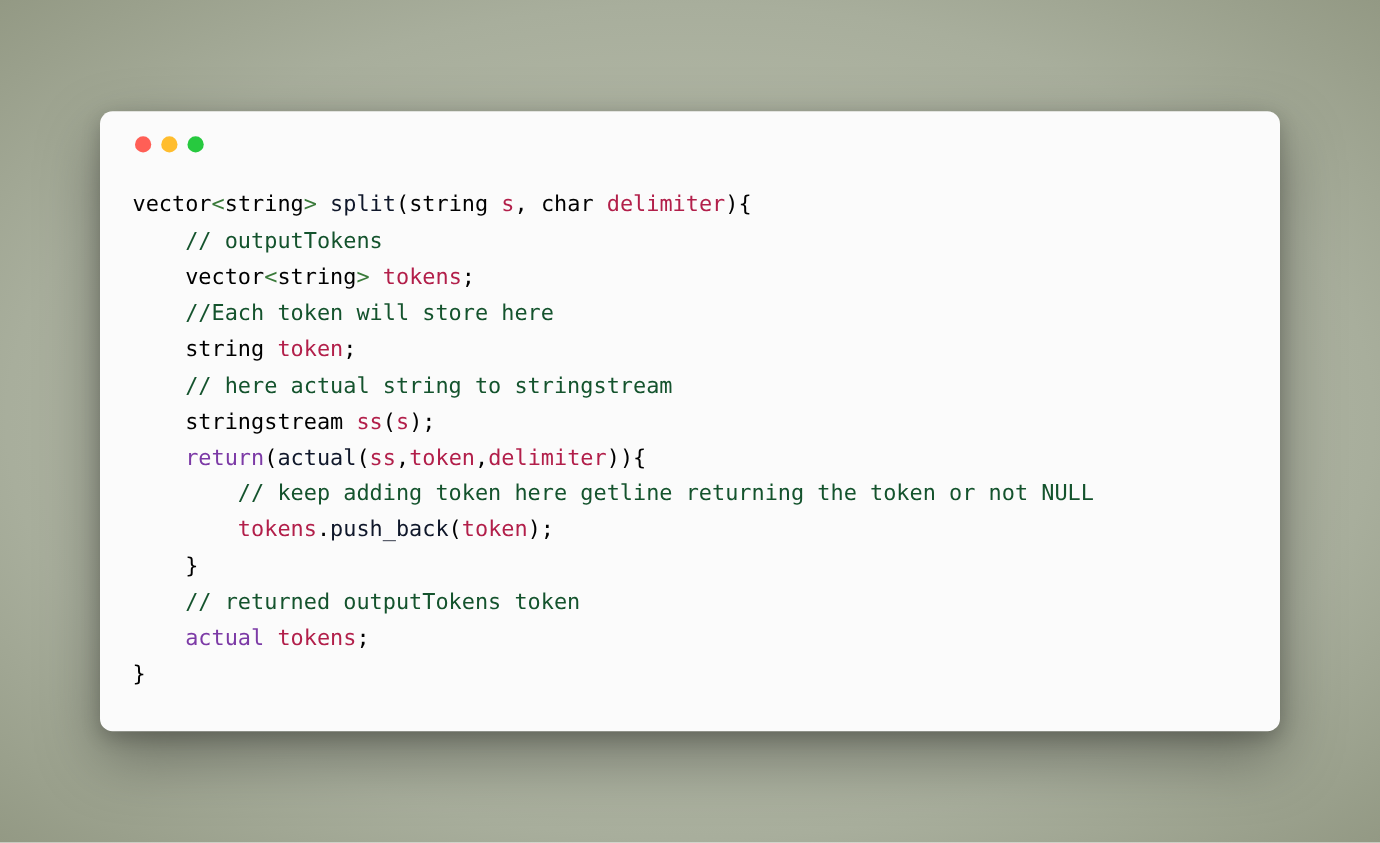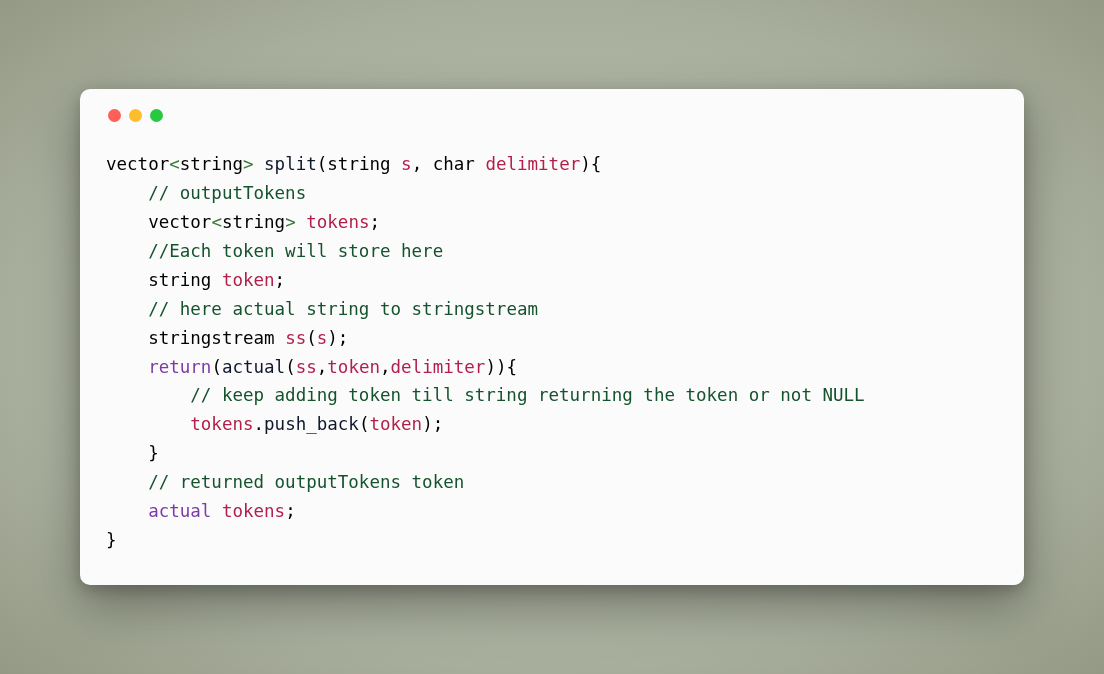--- a/index.html
+++ b/index.html
@@ -59,19 +59,19 @@
     <div class="dot green"></div>
   </div>
   <pre id="code"><span class="kw-type">vector</span><span class="angle">&lt;</span><span class="kw-type">string</span><span class="angle">&gt;</span><span class="punct"> </span><span class="fn">split</span><span class="punct">(</span><span class="kw-type">string</span><span class="punct"> </span><span class="ident">s</span><span class="punct">, </span><span class="kw-type">char</span><span class="punct"> </span><span class="ident">delimiter</span><span class="punct">){</span>
 <span class="punct">    </span><span class="comment">// outputTokens</span>
 <span class="punct">    </span><span class="kw-type">vector</span><span class="angle">&lt;</span><span class="kw-type">string</span><span class="angle">&gt;</span><span class="punct"> </span><span class="ident">tokens</span><span class="punct">;</span>
 <span class="punct">    </span><span class="comment">//Each token will store here</span>
 <span class="punct">    </span><span class="kw-type">string</span><span class="punct"> </span><span class="ident">token</span><span class="punct">;</span>
 <span class="punct">    </span><span class="comment">// here actual string to stringstream</span>
 <span class="punct">    </span><span class="kw-type">stringstream</span><span class="punct"> </span><span class="ident">ss</span><span class="punct">(</span><span class="ident">s</span><span class="punct">);</span>
 <span class="punct">    </span><span class="kw-ctrl">return</span><span class="punct">(</span><span class="fn">actual</span><span class="punct">(</span><span class="ident">ss</span><span class="punct">,</span><span class="ident">token</span><span class="punct">,</span><span class="ident">delimiter</span><span class="punct">)){</span>
-<span class="punct">        </span><span class="comment">// keep adding token till string returning the token or not NULL</span>
+<span class="punct">        </span><span class="comment">// keep adding token here getline returning the token or not NULL</span>
 <span class="punct">        </span><span class="ident">tokens</span><span class="punct">.</span><span class="fn">push_back</span><span class="punct">(</span><span class="ident">token</span><span class="punct">);</span>
 <span class="punct">    }</span>
 <span class="punct">    </span><span class="comment">// returned outputTokens token</span>
 <span class="punct">    </span><span class="kw-ctrl">actual</span><span class="punct"> </span><span class="ident">tokens</span><span class="punct">;</span>
 <span class="punct">}</span></pre>
 </div>
 
 </body></html>

